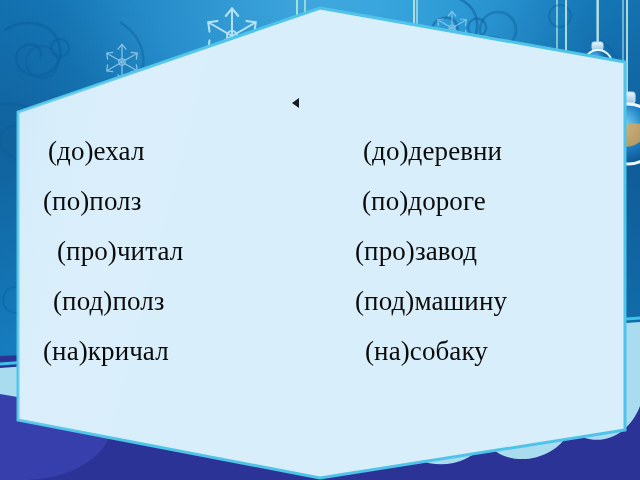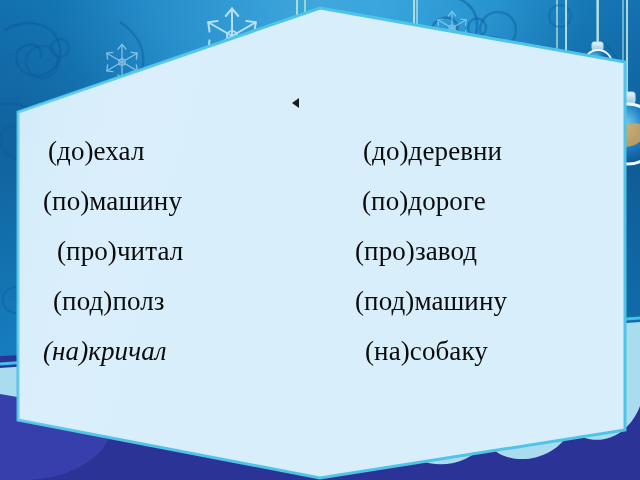--- a/index.html
+++ b/index.html
@@ -88,21 +88,21 @@
   .cell-right {
     position: absolute;
     left: 318px;
     width: 322px;
     text-align: left;
   }
   .l0 .cell-left { padding-left: 36px; }
   .l1 .cell-left { padding-left: 31px; }
   .l2 .cell-left { padding-left: 45px; }
   .l3 .cell-left { padding-left: 41px; }
-  .l4 .cell-left { padding-left: 31px; font-style: italic; }
+  .l4 .cell-left { padding-left: 31px; }
 
   .l0 .cell-right { padding-left: 33px; }
   .l1 .cell-right { padding-left: 32px; }
   .l2 .cell-right { padding-left: 25px; }
   .l3 .cell-right { padding-left: 25px; }
   .l4 .cell-right { padding-left: 35px; }
 
   
   .caret-mark {
     position: absolute;
@@ -280,21 +280,21 @@
   <div class="caret-mark"></div>
 
   <div class="lines">
 
     <div class="line l0">
       <span class="cell-left">(до)ехал</span>
       <span class="cell-right">(до)деревни</span>
     </div>
 
     <div class="line l1">
-      <span class="cell-left">(по)машину</span>
+      <span class="cell-left">(по)полз</span>
       <span class="cell-right">(по)дороге</span>
     </div>
 
     <div class="line l2">
       <span class="cell-left">(про)читал</span>
       <span class="cell-right">(про)завод</span>
     </div>
 
     <div class="line l3">
       <span class="cell-left">(под)полз</span>

